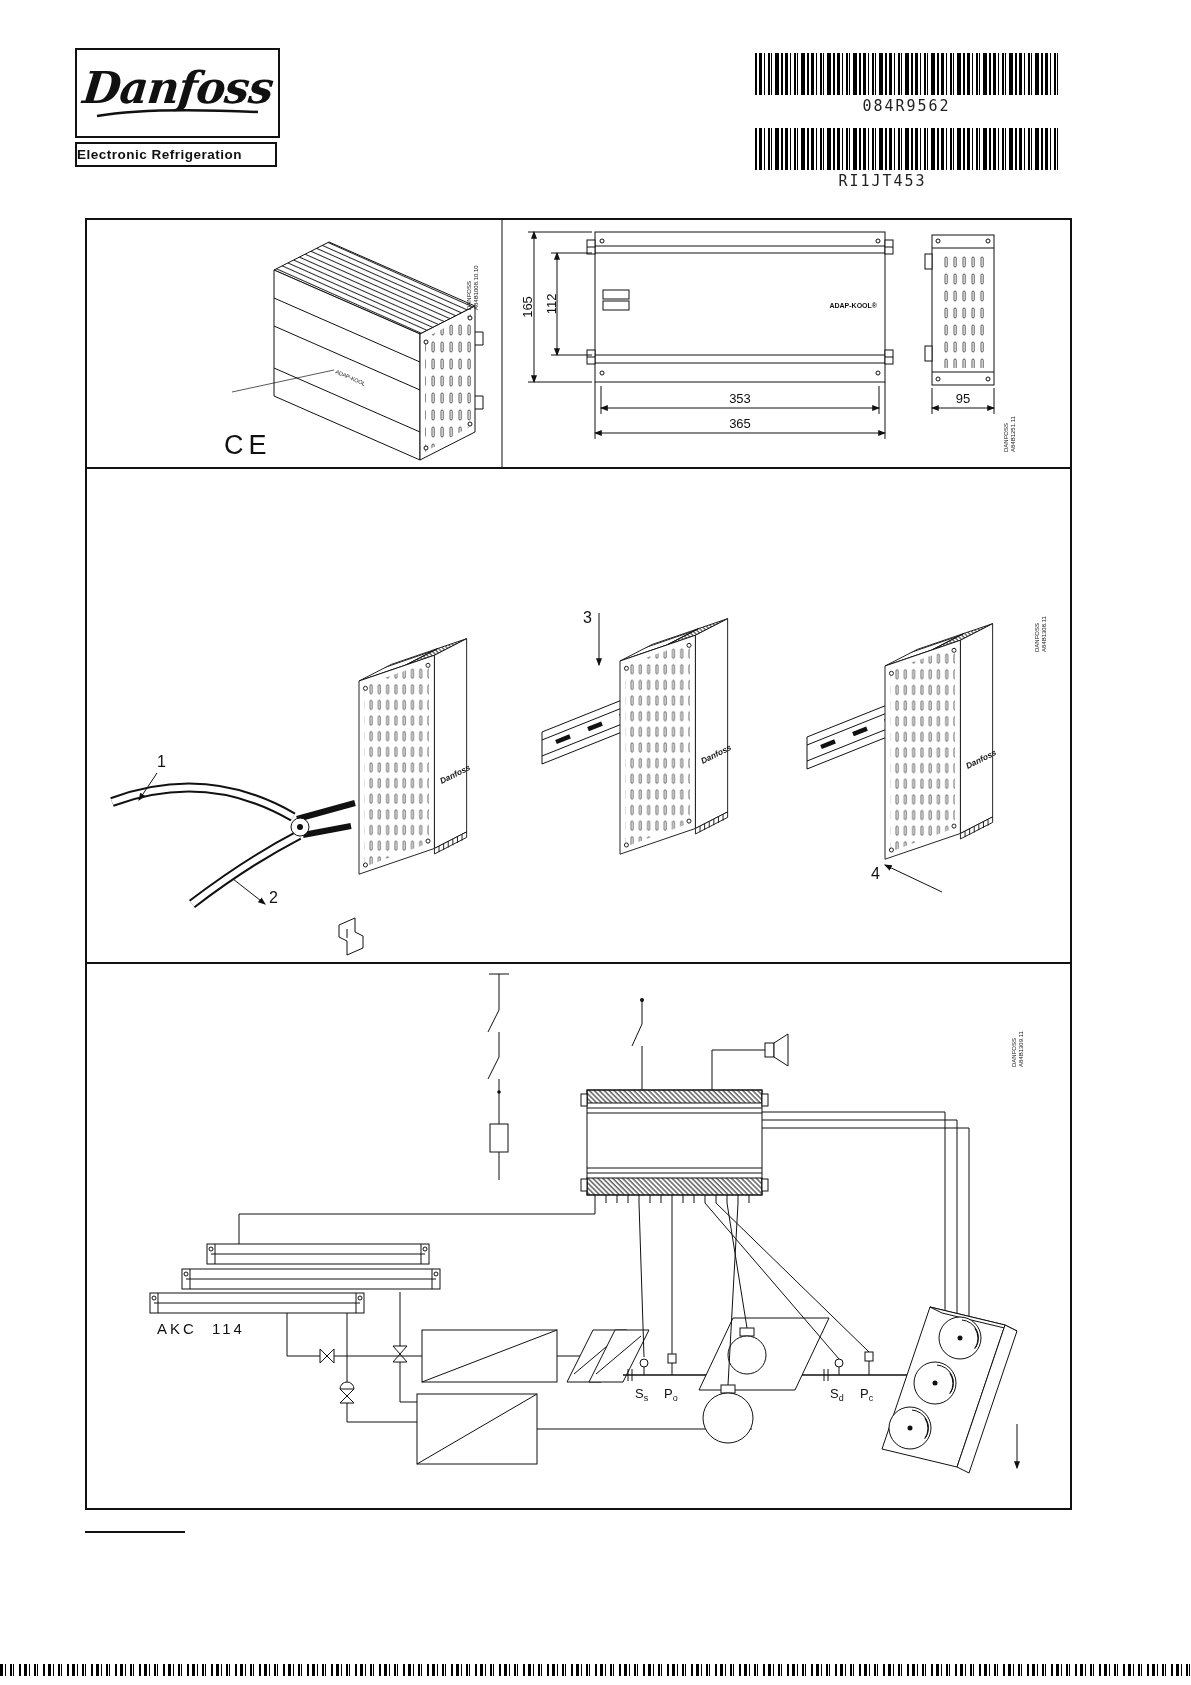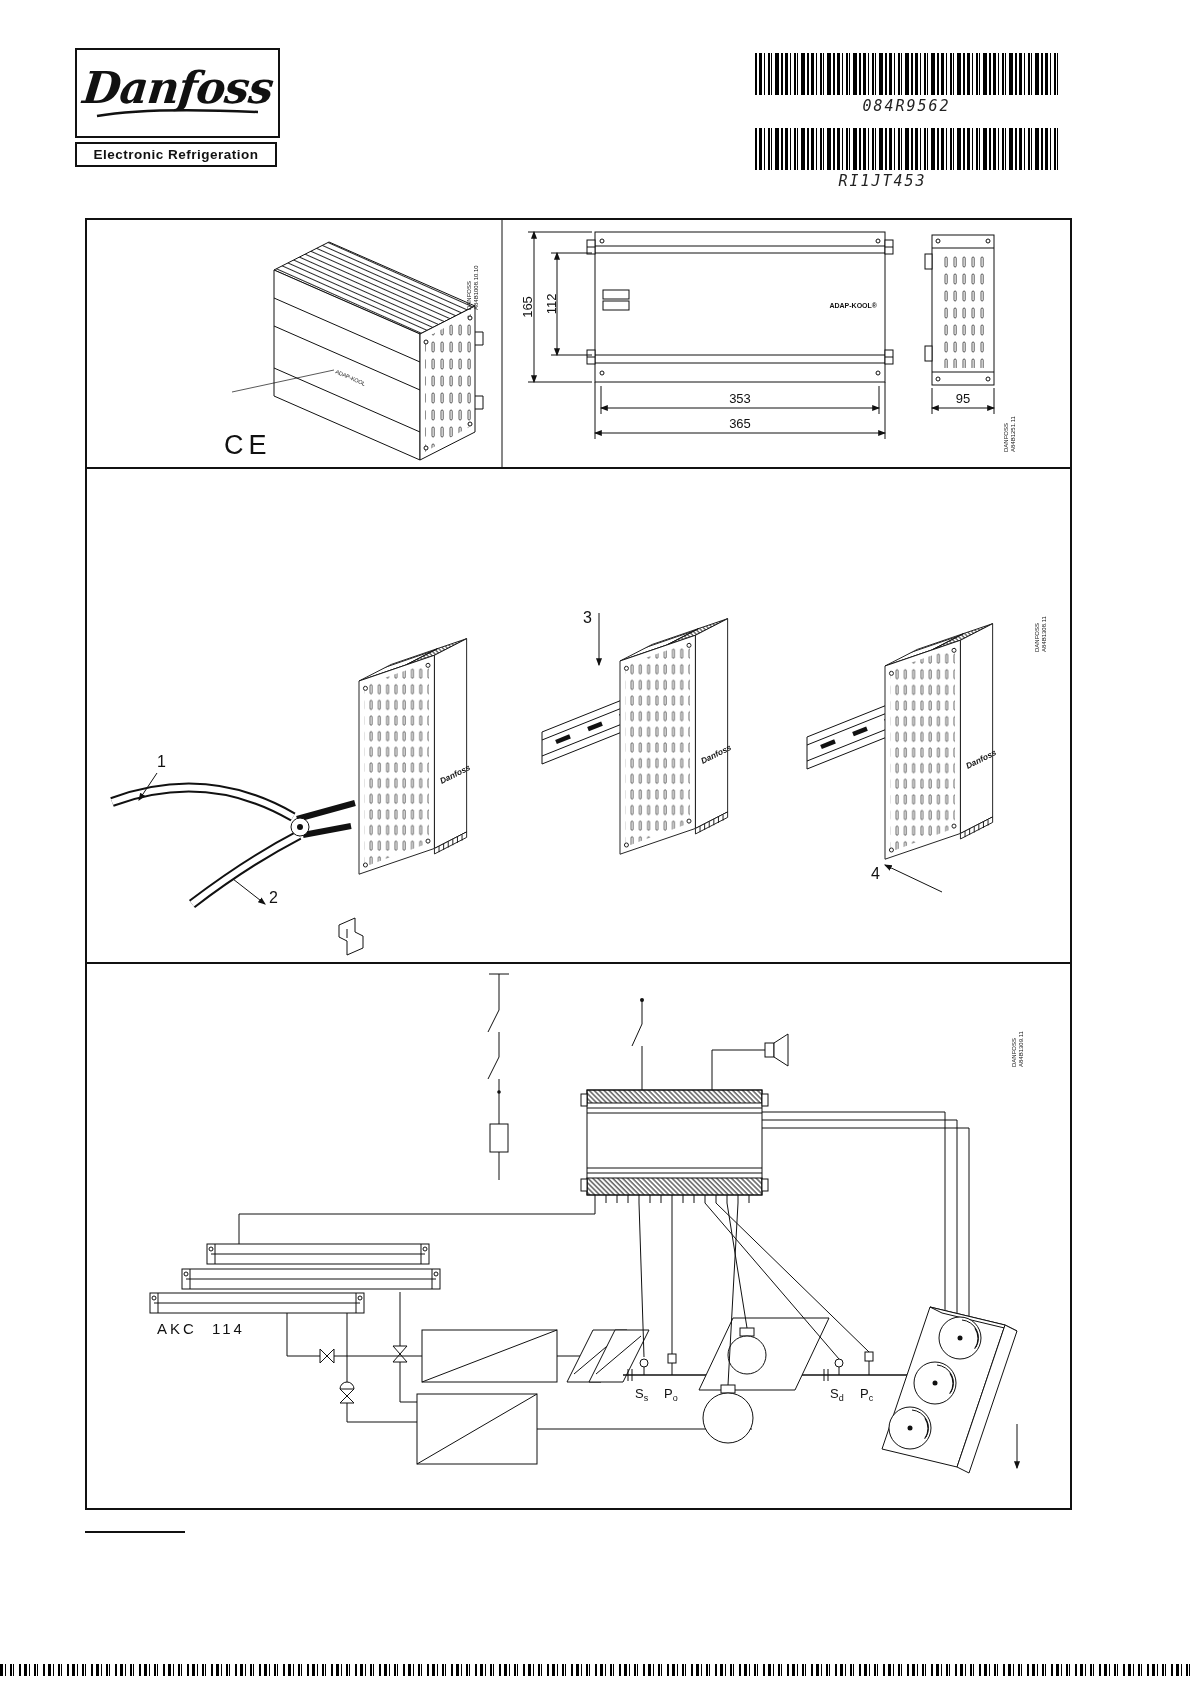--- a/index.html
+++ b/index.html
@@ -8,35 +8,35 @@
   .page { position:relative; width:1191px; height:1685px; background:#fff; margin:0 auto; overflow:hidden; }
   .abs { position:absolute; }
 
   
   .logo-box { left:75px; top:48px; width:205px; height:90px; border:2px solid #111;
               display:flex; flex-direction:column; align-items:center; justify-content:center; }
   .logo-text { font-family:"DejaVu Serif", serif; font-style:italic; font-weight:bold;
                font-size:44px; color:#111; line-height:1; letter-spacing:-1px; transform:skewX(-6deg); }
   .logo-swash { margin-top:-4px; }
   .subtitle-box { left:75px; top:142px; width:202px; height:25px; border:2px solid #111;
-                  display:flex; align-items:center; justify-content:center;
+                  display:flex; align-items:center; justify-content:flex-start;
                   font-weight:bold; font-size:13.5px; color:#111; letter-spacing:0.5px; }
 
   .barcode { width:303px; height:42px;
     background-image: repeating-linear-gradient(90deg,
       #000 0, #000 2px, transparent 2px, transparent 4px,
       #000 4px, #000 7px, transparent 7px, transparent 9px,
       #000 9px, #000 10px, transparent 10px, transparent 13px,
       #000 13px, #000 15px, transparent 15px, transparent 16px,
       #000 16px, #000 17px, transparent 17px, transparent 20px,
       #000 20px, #000 24px, transparent 24px, transparent 26px); }
   .bc1 { left:755px; top:53px; }
   .bc2 { left:755px; top:128px; }
   .bc-label { width:303px; text-align:center; font-family:"DejaVu Sans Mono", monospace;
-              font-size:15px; color:#222; letter-spacing:2px;font-style:italic; }
+              font-size:15px; color:#222; letter-spacing:2px; }
   .bcl1 { left:755px; top:97px; }
   .bcl2 { left:731px; top:172px; }
 
   
   .frame { left:85px; top:218px; width:987px; height:1292px; border:2px solid #111; background:#fff; }
   .sec { position:absolute; left:0; width:983px; }
   .sec1 { top:0; height:247px; }
   .sec2 { top:247px; height:495px; }
   .sec3 { top:742px; height:546px; }
   .sec-div { position:absolute; left:0; width:983px; height:2px; background:#111; }

